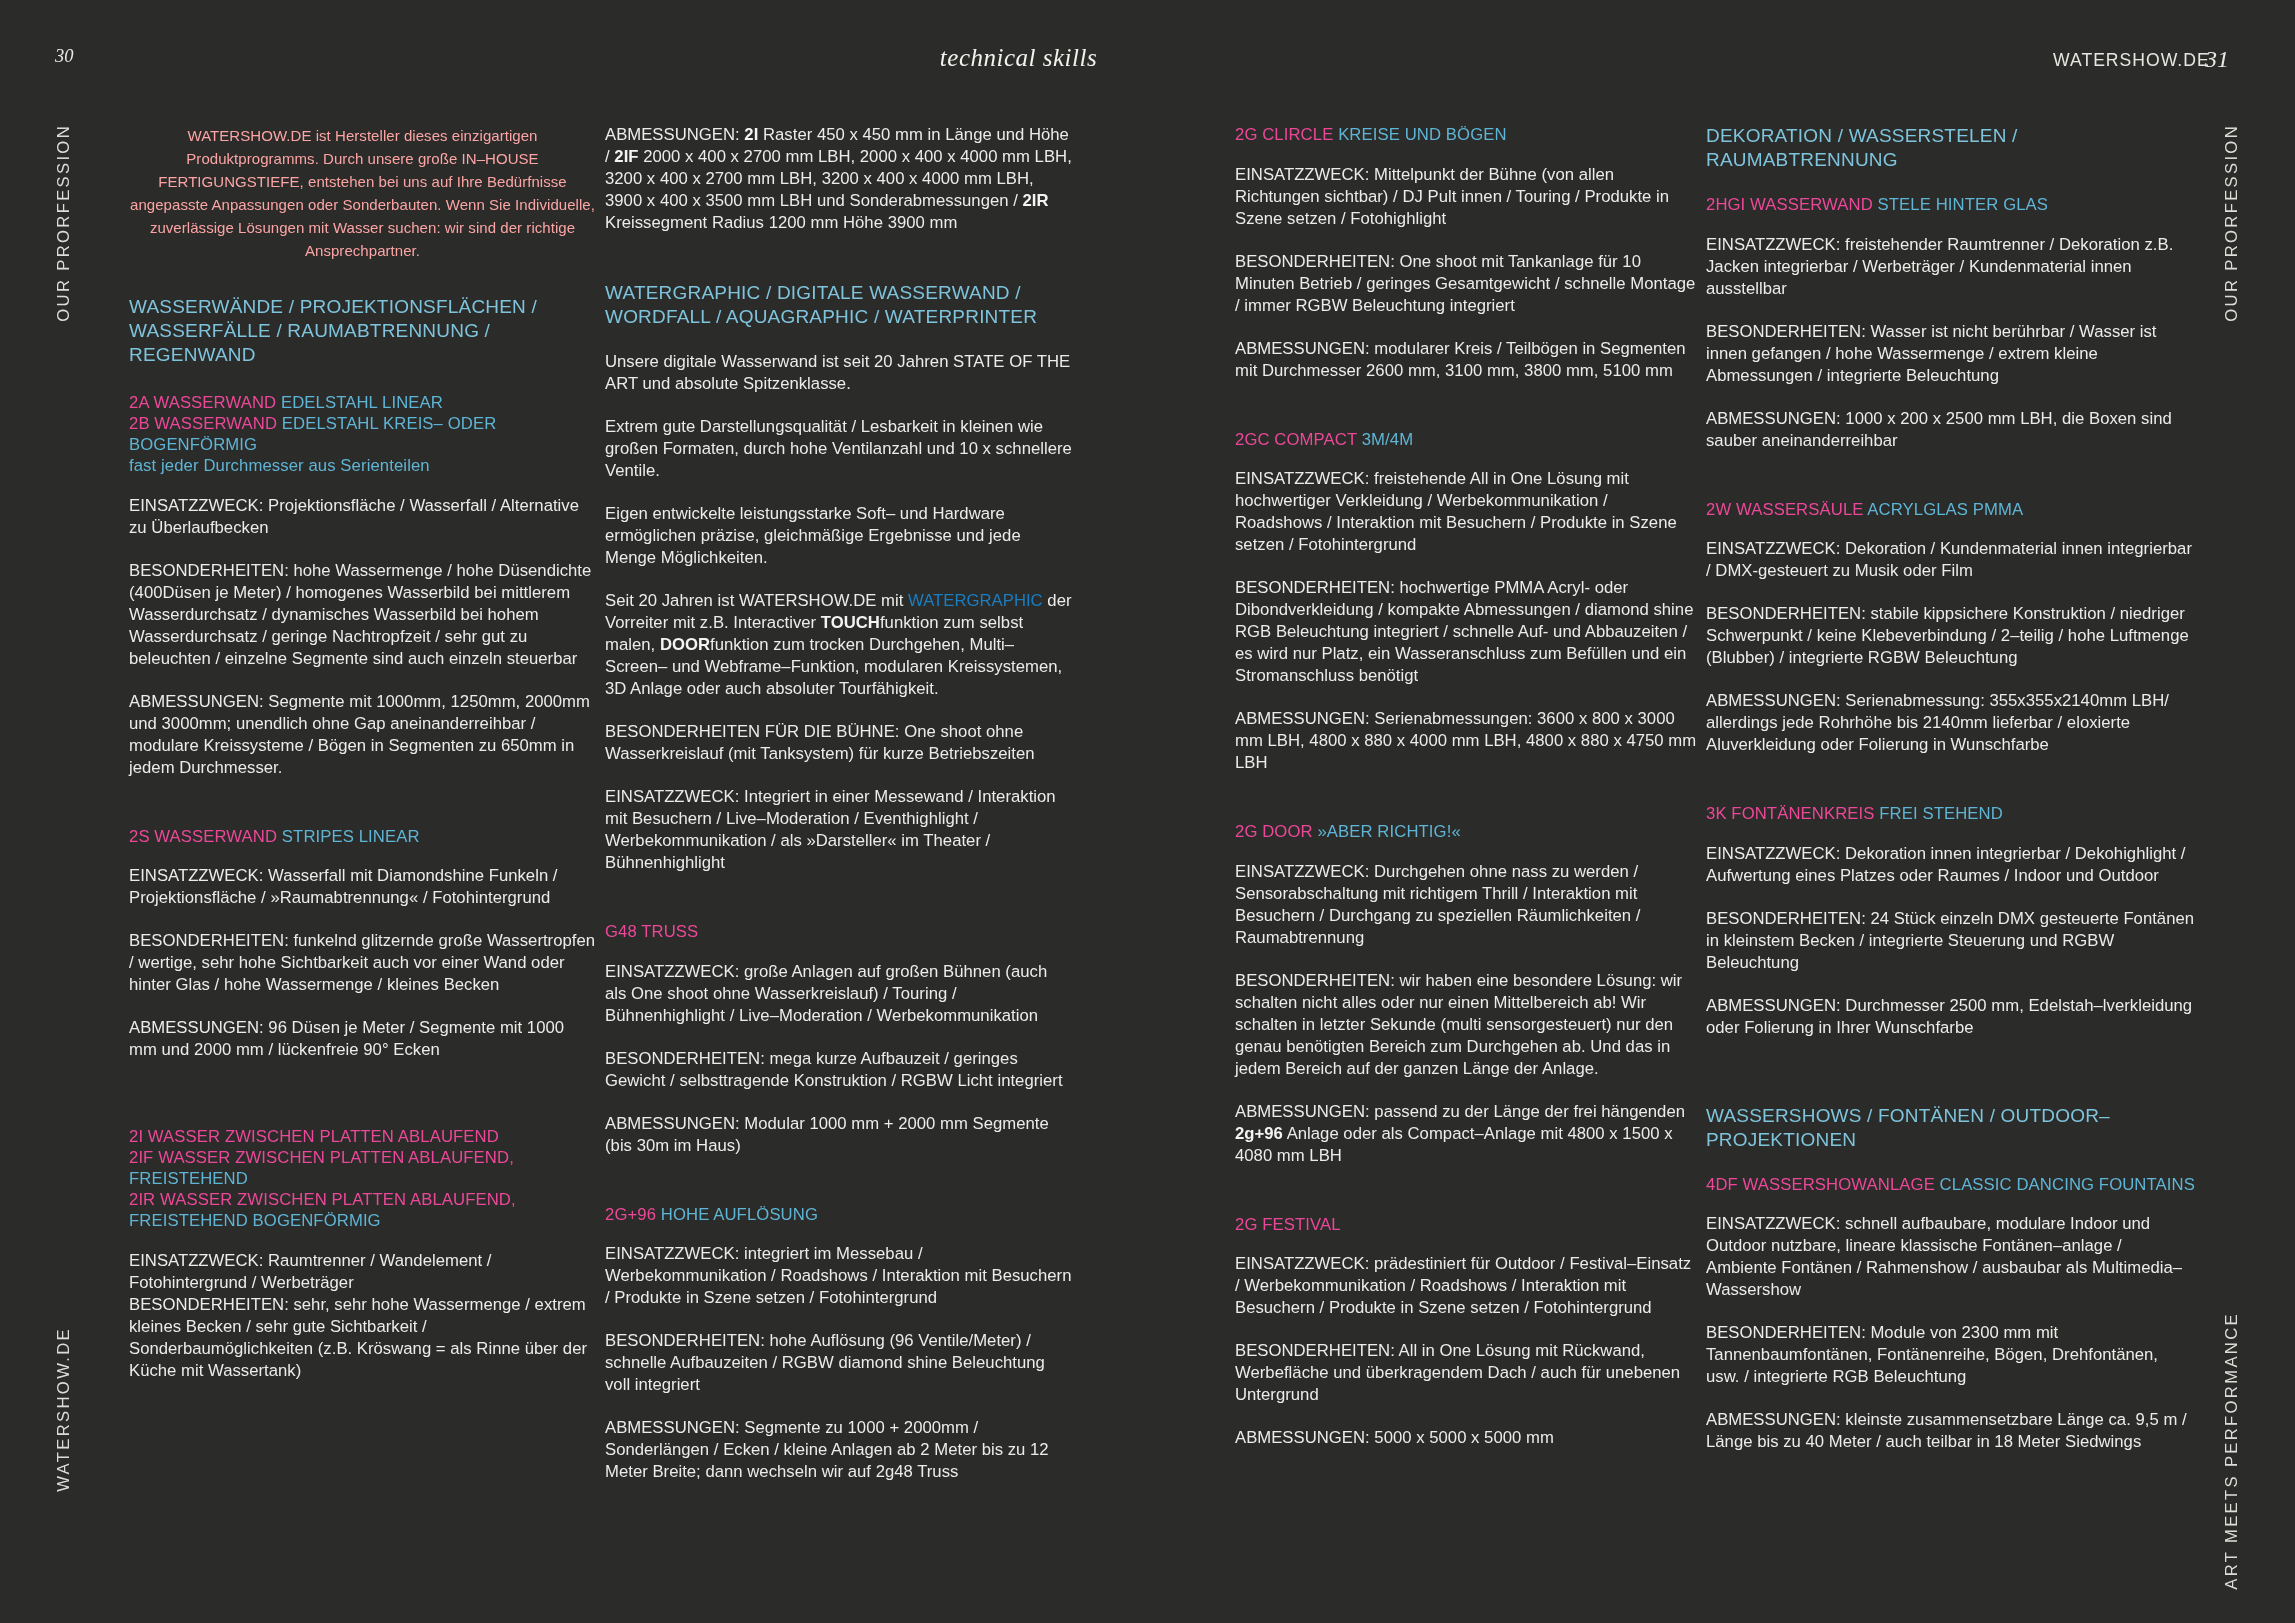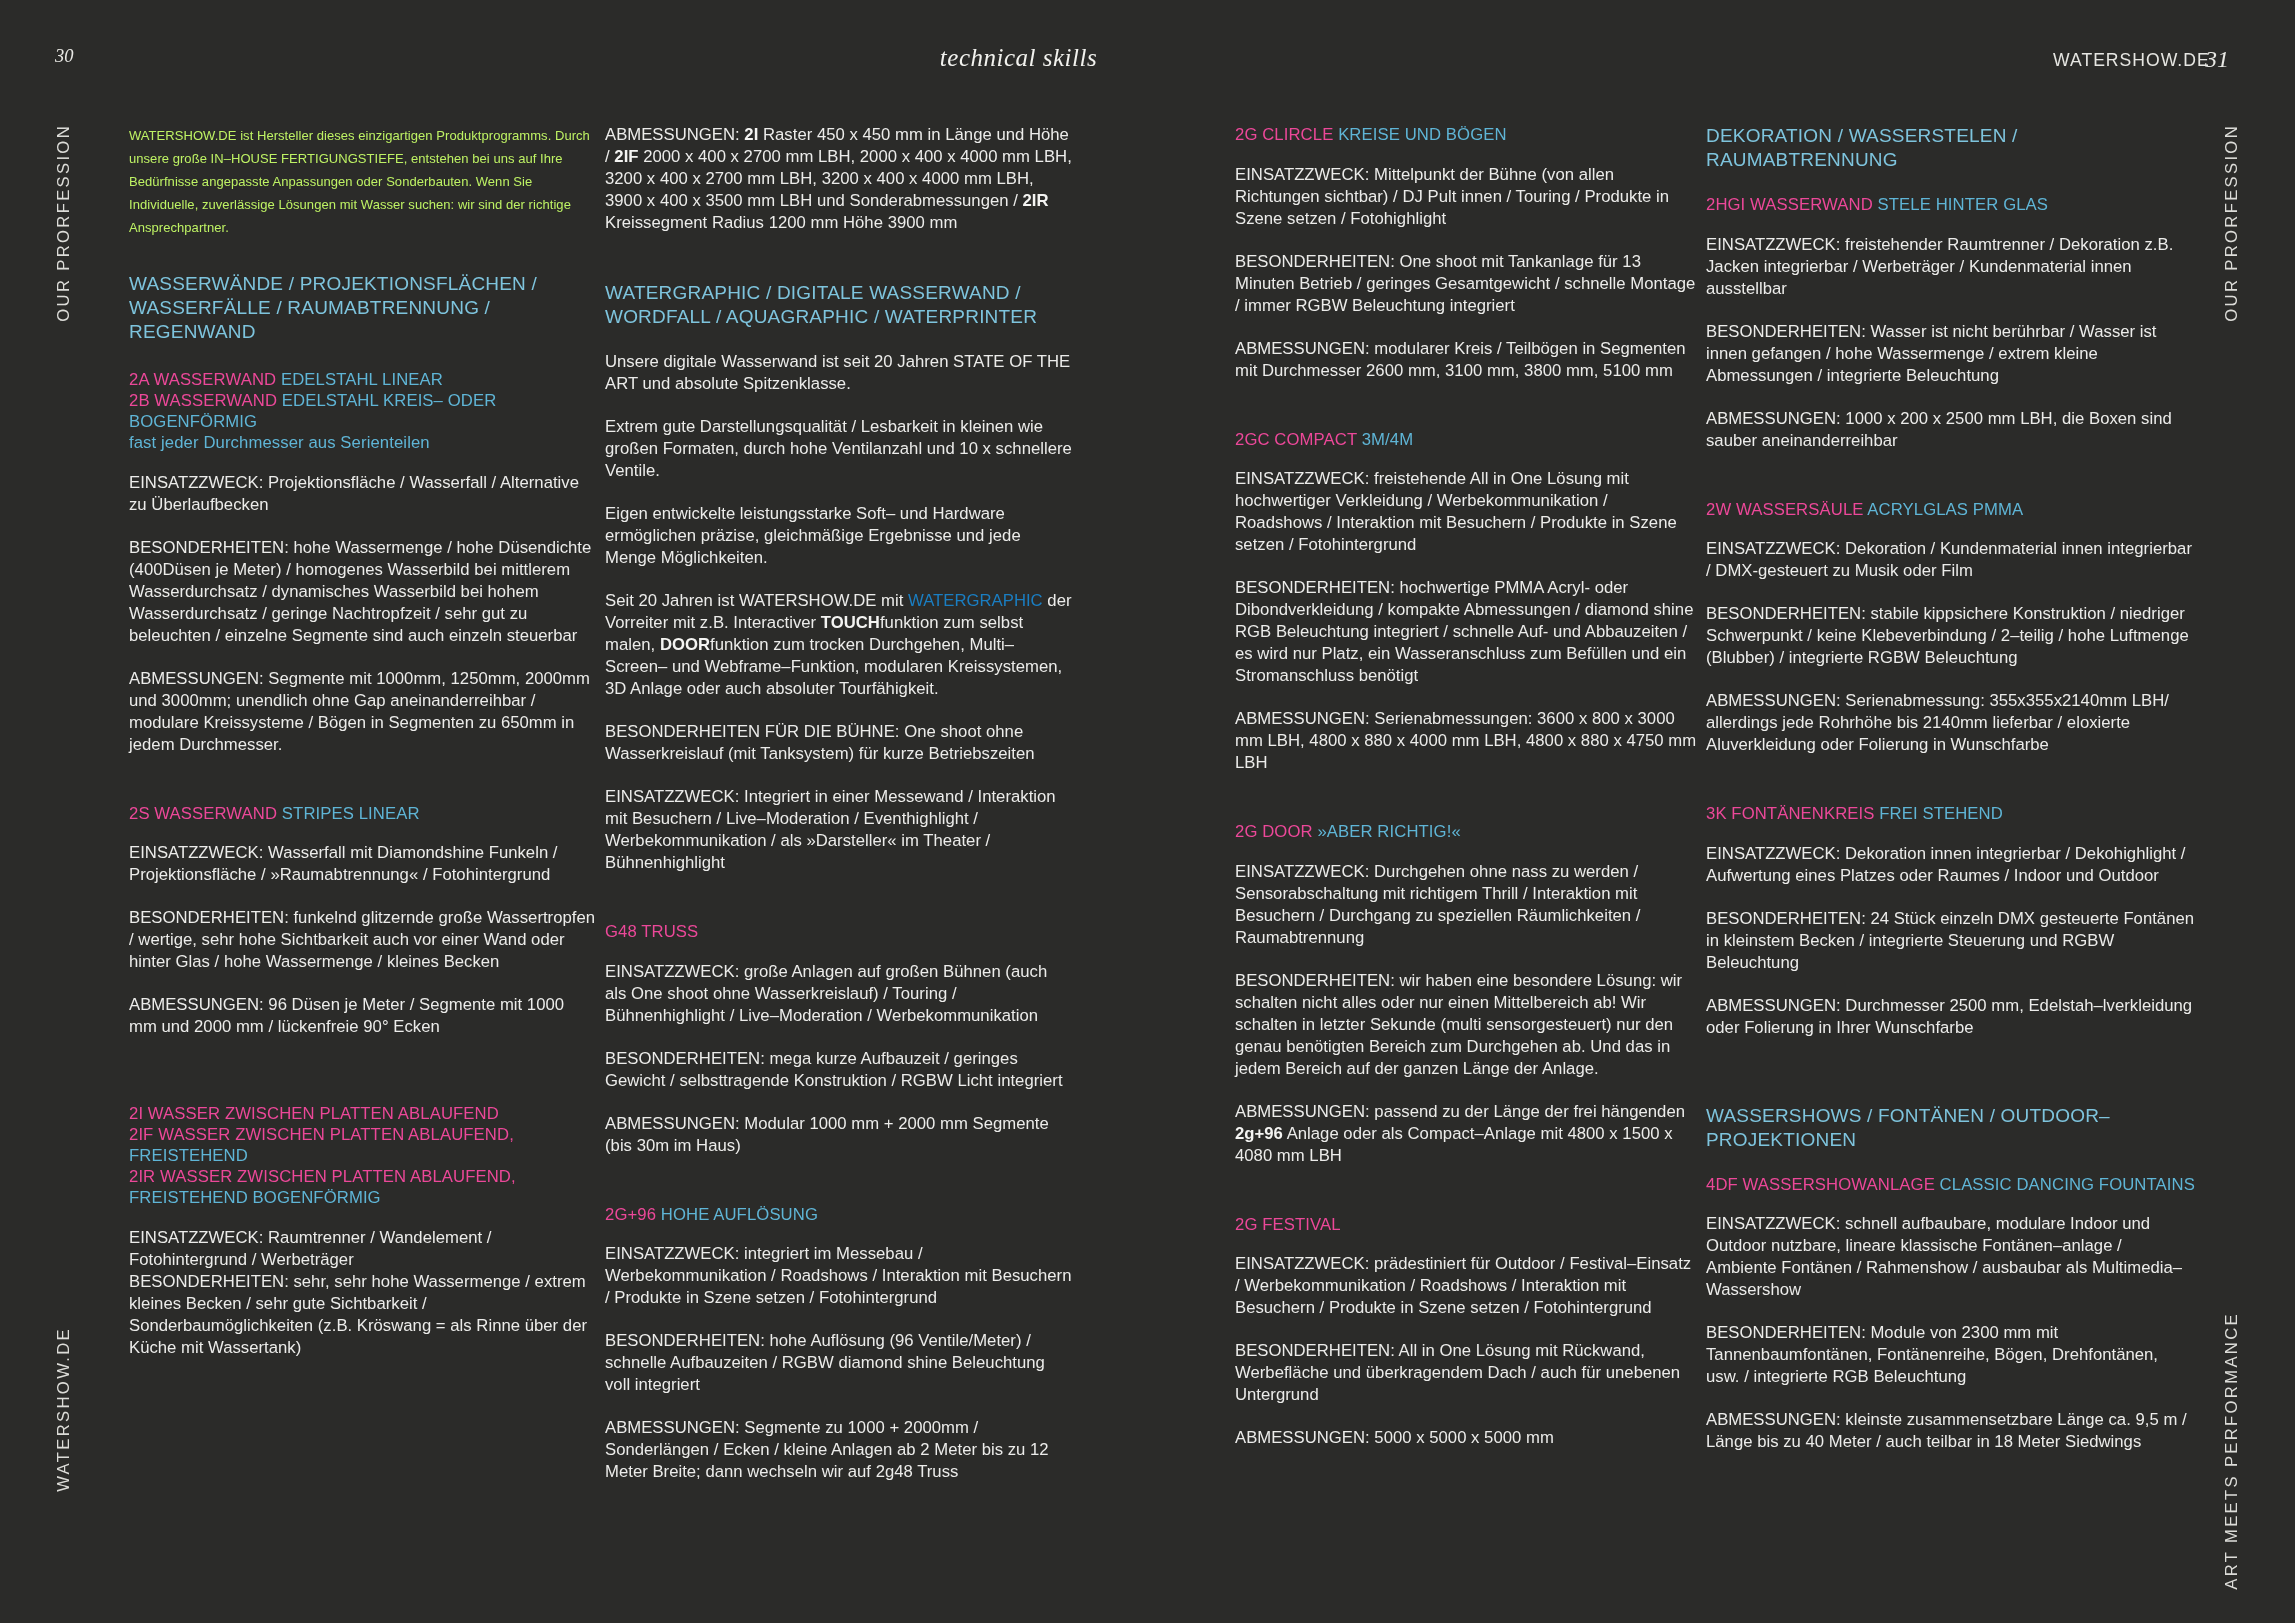--- a/index.html
+++ b/index.html
@@ -27,21 +27,21 @@
 
   
   .cols{position:absolute;top:124px;left:0;width:2295px;}
   .col{position:absolute;top:0;width:467px;}
   .col-1{left:129px;}
   .col-2{left:605px;}
   .col-3{left:1235px;width:463px;}
   .col-4{left:1706px;width:490px;}
 
   
-  .intro{color:#bef264;font-size:13px;line-height:23px;font-weight:400;margin:0 0 33px 0;letter-spacing:0.05px;}
+  .intro{color:#fca5a5;font-size:15px;line-height:23px;font-weight:400;margin:0 0 33px 0;letter-spacing:0.05px;text-align:center;}
 
   h2.section-title{
     color:#7ec4dd;font-size:19px;line-height:24px;font-weight:400;
     letter-spacing:0.2px;margin:0 0 25px 0;text-transform:uppercase;
   }
   h2.section-title.tight{margin-bottom:22px;}
 
   h3.prod{
     font-size:16.7px;line-height:21px;margin:0 0 18.5px 0;font-weight:400;letter-spacing:0.1px;
   }
@@ -140,21 +140,21 @@
     <p class="body">EINSATZZWECK: integriert im Messebau / Werbekommunikation / Roadshows / Interaktion mit Besuchern / Produkte in Szene setzen / Fotohintergrund</p>
     <p class="body">BESONDERHEITEN: hohe Auflösung (96 Ventile/Meter) / schnelle Aufbauzeiten / RGBW diamond shine Beleuchtung voll integriert</p>
     <p class="body">ABMESSUNGEN: Segmente zu 1000 + 2000mm / Sonderlängen / Ecken / kleine Anlagen ab 2 Meter bis zu 12 Meter Breite; dann wechseln wir auf 2g48 Truss</p>
   </div>
 
   <div class="col col-3">
     <h3 class="prod">
       <span class="code">2G CLIRCLE</span><span class="desc"> KREISE UND BÖGEN</span>
     </h3>
     <p class="body">EINSATZZWECK:  Mittelpunkt der Bühne (von allen Richtungen sichtbar) / DJ Pult innen / Touring / Produkte in Szene setzen / Fotohighlight</p>
-    <p class="body">BESONDERHEITEN: One shoot mit Tankanlage für 13 Minuten Betrieb / geringes Gesamtgewicht / schnelle Montage / immer RGBW Beleuchtung integriert</p>
+    <p class="body">BESONDERHEITEN: One shoot mit Tankanlage für 10 Minuten Betrieb / geringes Gesamtgewicht / schnelle Montage / immer RGBW Beleuchtung integriert</p>
     <p class="body">ABMESSUNGEN: modularer Kreis / Teilbögen in Segmenten mit Durchmesser 2600 mm, 3100 mm, 3800 mm, 5100 mm</p>
 
     <div class="sp-md"></div>
 
     <h3 class="prod">
       <span class="code">2GC COMPACT</span><span class="desc"> 3M/4M</span>
     </h3>
     <p class="body">EINSATZZWECK: freistehende All in One Lösung mit hochwertiger Verkleidung / Werbekommunikation / Roadshows / Interaktion mit Besuchern / Produkte in Szene setzen / Fotohintergrund</p>
     <p class="body">BESONDERHEITEN: hochwertige PMMA Acryl- oder Dibondverkleidung / kompakte Abmessungen / diamond shine RGB Beleuchtung integriert / schnelle Auf- und Abbauzeiten / es wird nur Platz, ein Wasseranschluss zum Befüllen und ein Stromanschluss benötigt</p>
     <p class="body">ABMESSUNGEN: Serienabmessungen: 3600 x 800 x 3000 mm LBH, 4800 x 880 x 4000 mm LBH, 4800 x 880 x 4750 mm LBH</p>

